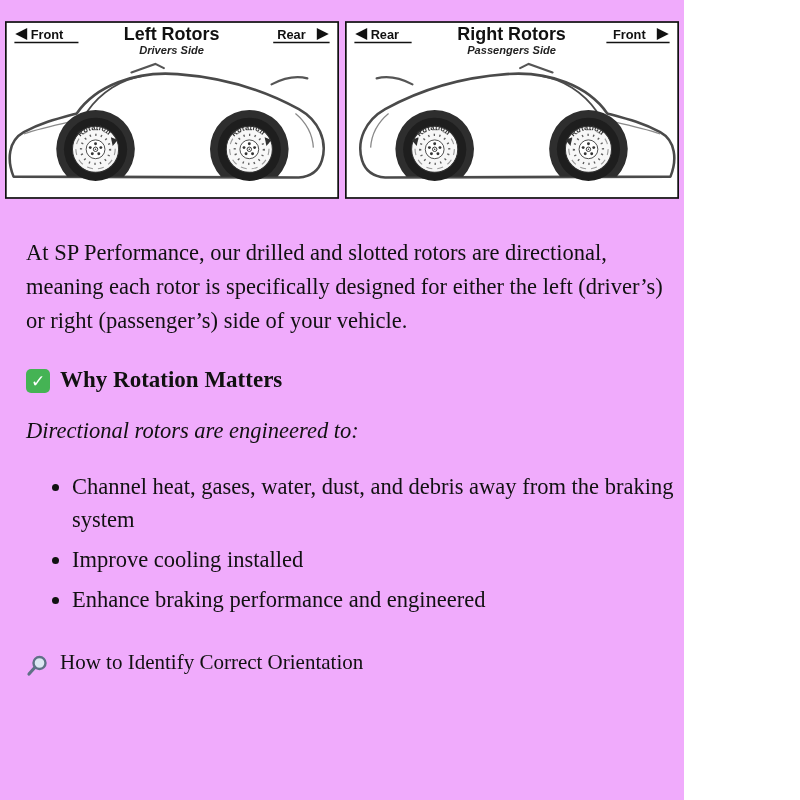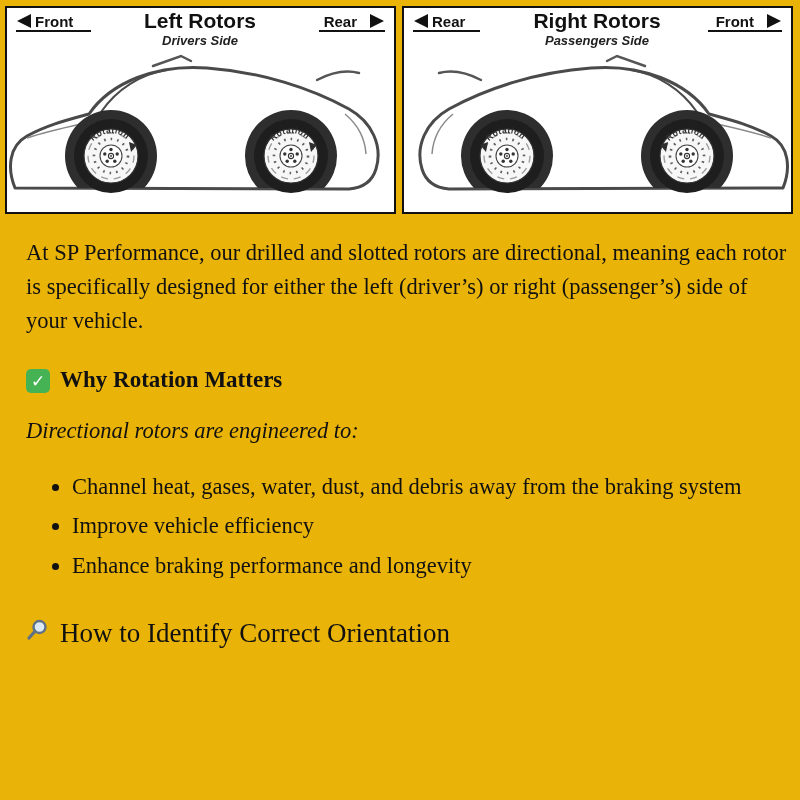--- a/index.html
+++ b/index.html
@@ -1,39 +1,39 @@
 <!DOCTYPE html>
 <html><head>
 <meta charset="utf-8">
 <style>
   html,body { margin:0; padding:0; background:#fff; }
   .page {
-    width:800px; height:800px; overflow:hidden; background:#eab308;
+    width:684px; height:800px; overflow:hidden; background:#f0abfc;
     font-family:"Liberation Serif", serif; color:#111;
   }
 
   
   .diagram { display:flex; gap:6px; padding:6px 5px 0 5px; }
   .panel { width:391px; height:208px; display:block; }
 
   .dirlabel { font:bold 15px "Liberation Sans", sans-serif; fill:#111; }
   .ptitle   { font:bold 21px "Liberation Sans", sans-serif; fill:#111; }
   .psub     { font:italic bold 13px "Liberation Sans", sans-serif; fill:#222; }
   .rot      { font:bold 8.5px "Liberation Sans", sans-serif; fill:#2e2e2e; letter-spacing:.4px; }
 
   
   .content { padding:12px 8px 0 26px; font-size:22.5px; line-height:1.5; }
   .content p { margin:10px 0 22px 0; }
   .h-bold {
     font-size:23px; font-weight:bold; margin:26px 0 16px 0;
     display:flex; align-items:center; gap:10px;
   }
   .h-normal {
-    font-size:27px; font-weight:normal; margin:30px 0 20px 0;
-    display:flex; align-items:flex-start; gap:10px;
+    font-size:21px; font-weight:normal; margin:30px 0 20px 0;
+    display:flex; align-items:flex-end; gap:10px;
   }
   .lead { margin:0 0 14px 0;font-style:italic; }
   ul { margin:0 0 10px 0; padding-left:46px; }
   li { margin:2px 0 6px 0; }
 
   .check-icon {
     display:inline-block; width:24px; height:24px; flex:0 0 24px;
     background:#45b354; border-radius:5px; color:#fff; text-align:center;
     line-height:24px; font-size:17px; font-weight:bold;
     font-family:"DejaVu Sans", sans-serif;
@@ -147,22 +147,22 @@
 
     <div class="h-bold">
       <span class="check-icon">✓</span>
       <span>Why Rotation Matters</span>
     </div>
 
     <p class="lead">Directional rotors are engineered to:</p>
 
     <ul>
       <li>Channel heat, gases, water, dust, and debris away from the braking system</li>
-      <li>Improve vehicle efficiency</li>
-      <li>Enhance braking performance and longevity</li>
+      <li>Improve cooling installed</li>
+      <li>Enhance braking performance and engineered</li>
     </ul>
 
     <div class="h-normal">
       <span class="mag-icon">
         <svg viewBox="0 0 24 24" width="24" height="24">
           <circle cx="13.5" cy="9" r="6" fill="#dce8f2" stroke="#5f7186" stroke-width="2.4"></circle>
           <line x1="8.8" y1="13.5" x2="3" y2="20" stroke="#5f7186" stroke-width="3.2" stroke-linecap="round"></line>
         </svg>
       </span>
       <span>How to Identify Correct Orientation</span>

